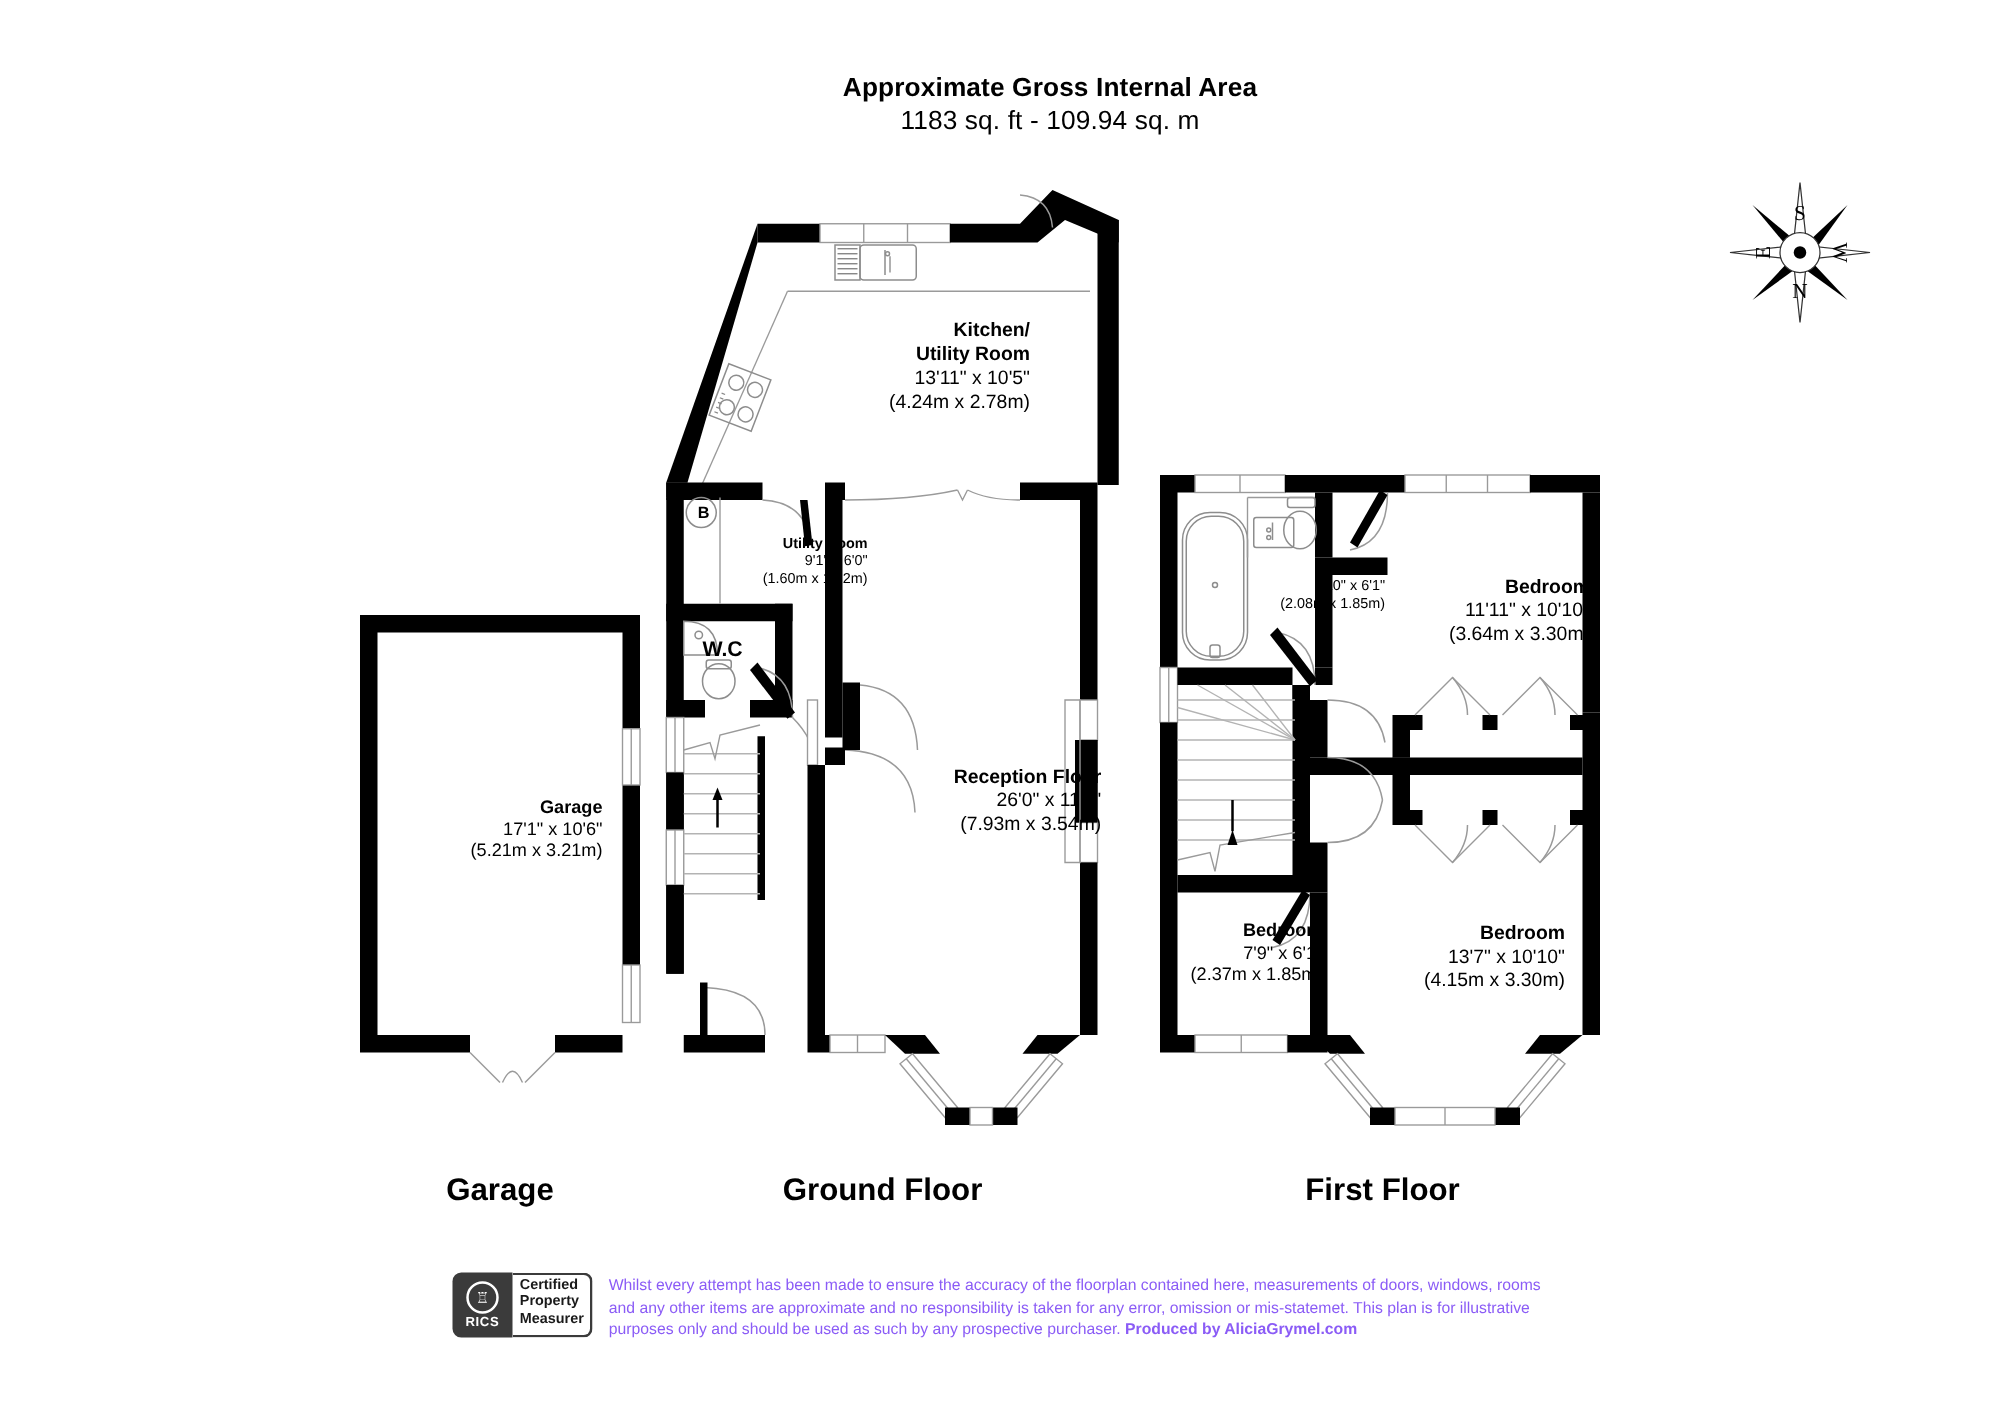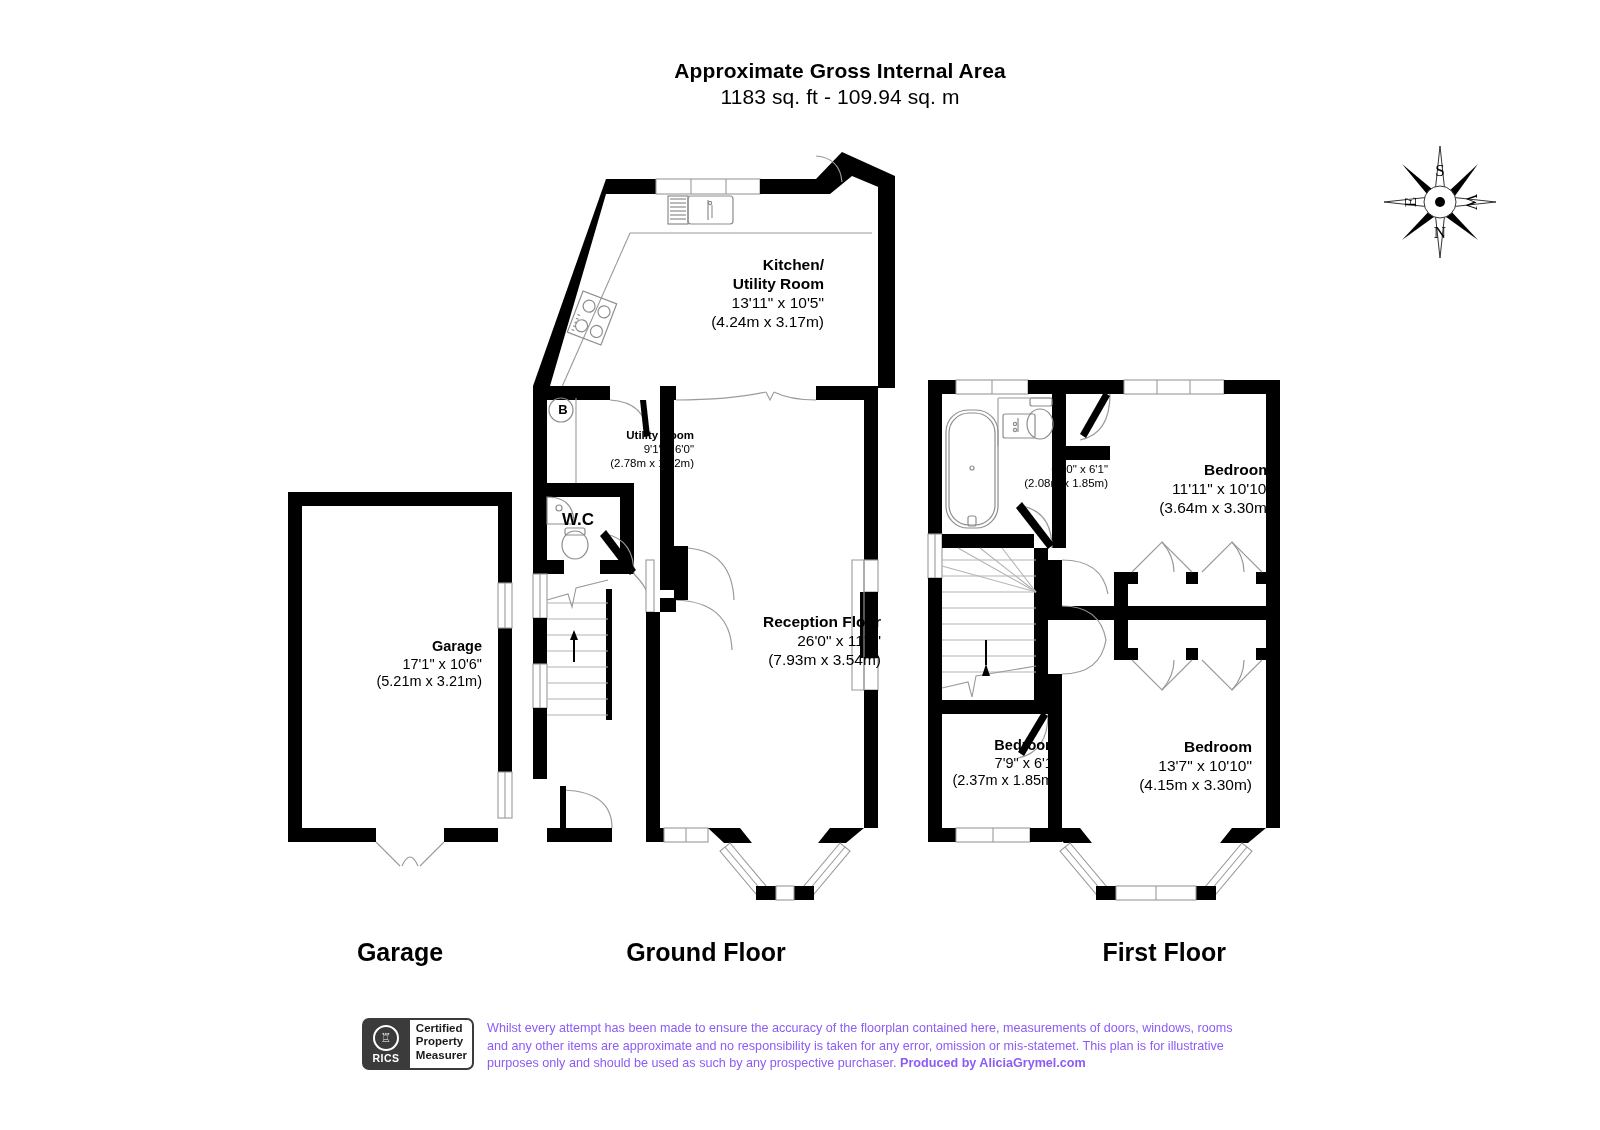--- a/index.html
+++ b/index.html
@@ -376,27 +376,27 @@
       <path class="w" d="M1156 886 L1176 886 L1176 900 L1156 900 Z"></path>
       <rect class="win" x="1076" y="886" width="80" height="14"></rect>
       <line class="thin" x1="1116" y1="886" x2="1116" y2="900"></line>
     </g>
   </svg>
 
   <div class="roomlabel rl-15" style="left:600px;top:256px;width:184px;">
     <div class="nm">Kitchen/</div>
     <div class="nm">Utility Room</div>
     <div class="dim">13'11" x 10'5"</div>
-    <div class="dim">(4.24m x 3.17m)</div>
+    <div class="dim">(4.24m x 2.78m)</div>
   </div>
 
   <div class="roomlabel rl-11" style="left:512px;top:428px;width:142px;">
     <div class="nm">Utility Room</div>
     <div class="dim">9'1" x 6'0"</div>
-    <div class="dim">(2.78m x 1.82m)</div>
+    <div class="dim">(1.60m x 1.82m)</div>
   </div>
 
   <div class="wc-label" style="left:522px;top:510px;">W.C</div>
 
   <div style="position:absolute;left:516px;top:402px;width:14px;text-align:center;font-size:13px;font-weight:bold;">B</div>
 
   <div class="roomlabel rl-15" style="left:655px;top:613px;width:186px;">
     <div class="nm">Reception Floor</div>
     <div class="dim">26'0" x 11'7"</div>
     <div class="dim">(7.93m x 3.54m)</div>
@@ -427,21 +427,21 @@
   </div>
 
   <div class="roomlabel rl-15" style="left:1040px;top:738px;width:172px;">
     <div class="nm">Bedroom</div>
     <div class="dim">13'7" x 10'10"</div>
     <div class="dim">(4.15m x 3.30m)</div>
   </div>
 
   <div class="floorlabel" style="left:240px;top:938px;width:240px;">Garage</div>
   <div class="floorlabel" style="left:546px;top:938px;width:240px;">Ground Floor</div>
-  <div class="floorlabel" style="left:946px;top:938px;width:240px;text-align:right;">First Floor</div>
+  <div class="floorlabel" style="left:946px;top:938px;width:240px;">First Floor</div>
 
   <div class="compass">
     <svg viewBox="0 0 124 124" width="124" height="124">
       <g stroke="#333" stroke-width="1" fill="#fff">
 
         <polygon points="62,6 68,62 62,66 56,62"></polygon>
         <polygon points="62,118 68,62 62,58 56,62"></polygon>
         <polygon points="6,62 62,56 66,62 62,68"></polygon>
         <polygon points="118,62 62,56 58,62 62,68"></polygon>
       </g>

